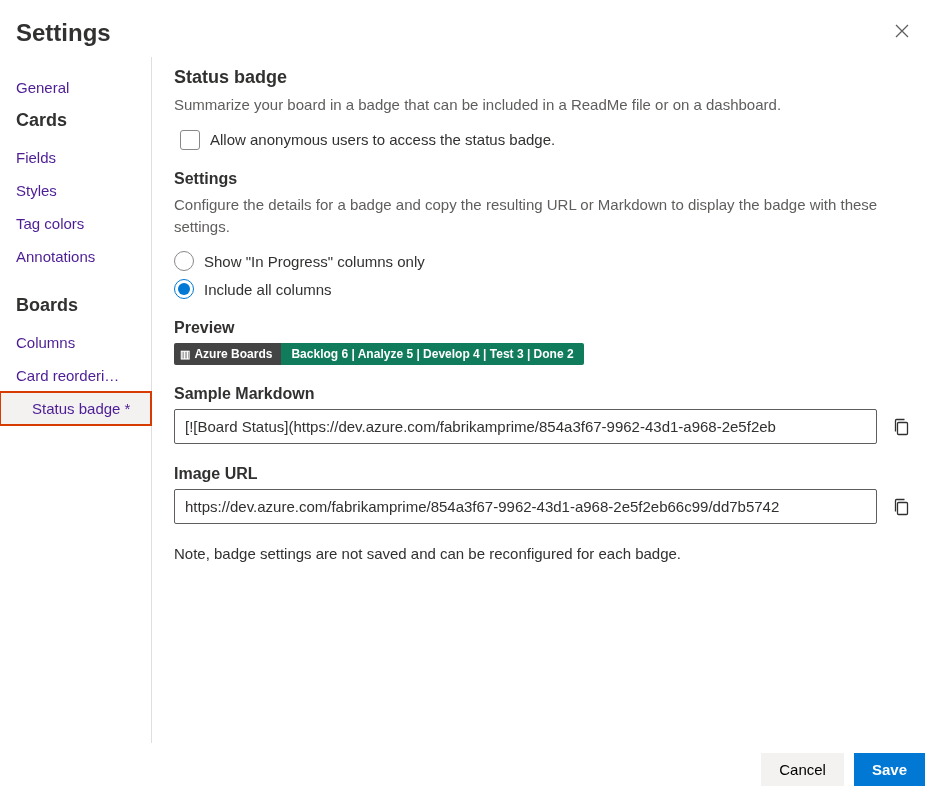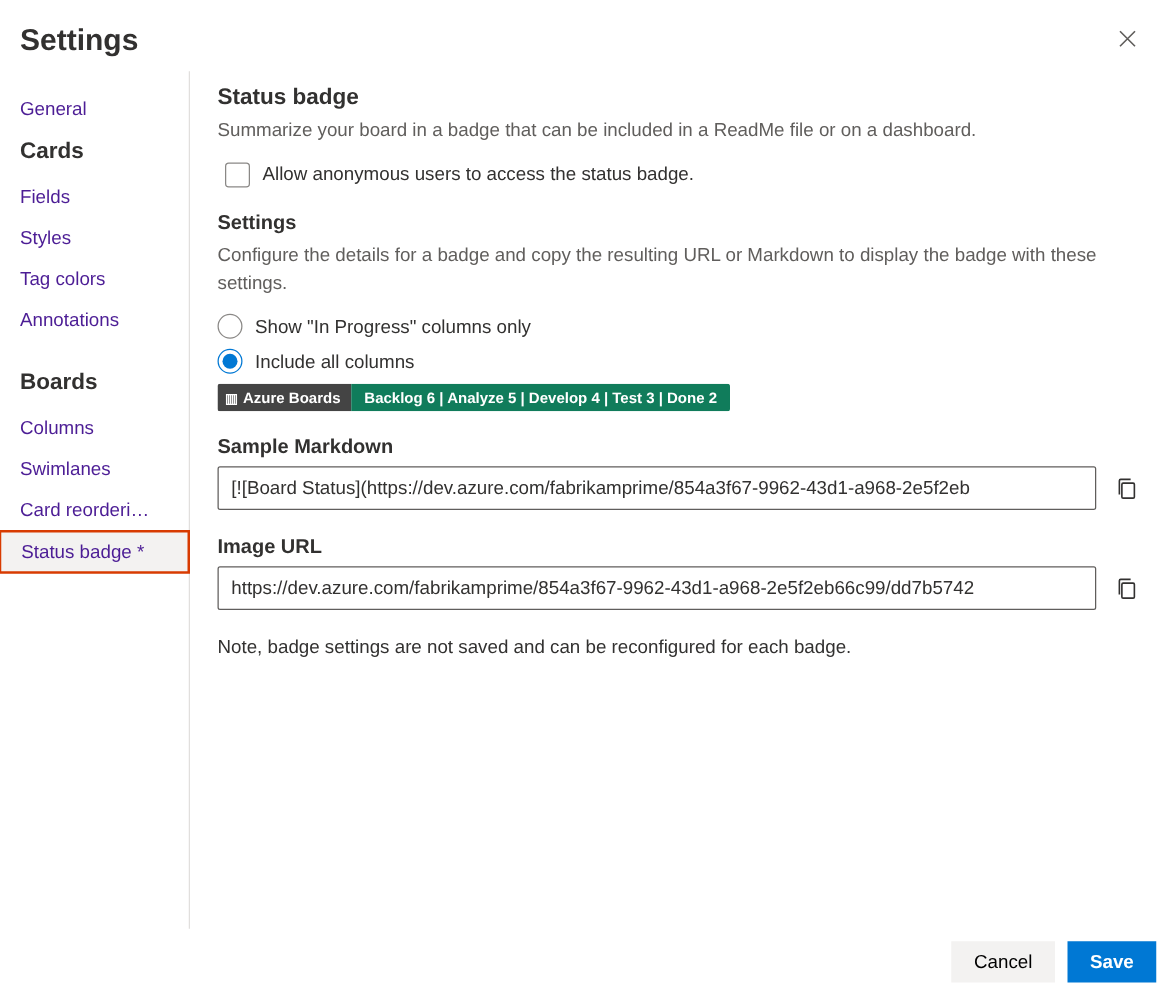--- a/index.html
+++ b/index.html
@@ -52,21 +52,21 @@
     padding: 8px 0;
     cursor: pointer;
     white-space: nowrap;
     overflow: hidden;
     text-overflow: ellipsis;
   }
   .nav-item.general { margin-bottom: 6px; }
   .nav-item.active {
     background: #f3f2f1;
     margin-left: -16px;
-    padding-left: 17px;
+    padding-left: 32px;
     margin-right: -8px;
     padding-right: 8px;
     position: relative;
   }
   .nav-item.highlight-box {
     outline: 2px solid #d83b01;
     outline-offset: -1px;
   }
   .content {
     flex: 1;
@@ -225,21 +225,20 @@
     <div class="nav-item general">General</div>
 
     <div class="nav-heading first">Cards</div>
     <div class="nav-item">Fields</div>
     <div class="nav-item">Styles</div>
     <div class="nav-item">Tag colors</div>
     <div class="nav-item">Annotations</div>
 
     <div class="nav-heading">Boards</div>
     <div class="nav-item">Columns</div>
-    <div class="nav-item">Swimlanes</div>
     <div class="nav-item">Card reorderi…</div>
     <div class="nav-item active highlight-box">Status badge *</div>
   </div>
 
   <div class="content">
     <div class="section-title">Status badge</div>
     <div class="desc">Summarize your board in a badge that can be included in a ReadMe file or on a dashboard.</div>
 
     <div class="checkbox-row">
       <div class="checkbox"></div>
@@ -251,20 +250,21 @@
 
     <div class="radio-row">
       <div class="radio"></div>
       <span>Show "In Progress" columns only</span>
     </div>
     <div class="radio-row">
       <div class="radio checked"></div>
       <span>Include all columns</span>
     </div>
 
+    <div class="section-subtitle">Preview</div>
     <div class="preview-badge">
       <span class="badge-left">
         <span class="icon">▥</span>
         <span>Azure Boards</span>
       </span>
       <span class="badge-right">Backlog 6 | Analyze 5 | Develop 4 | Test 3 | Done 2</span>
     </div>
 
     <div class="section-subtitle">Sample Markdown</div>
     <div class="field-row">

